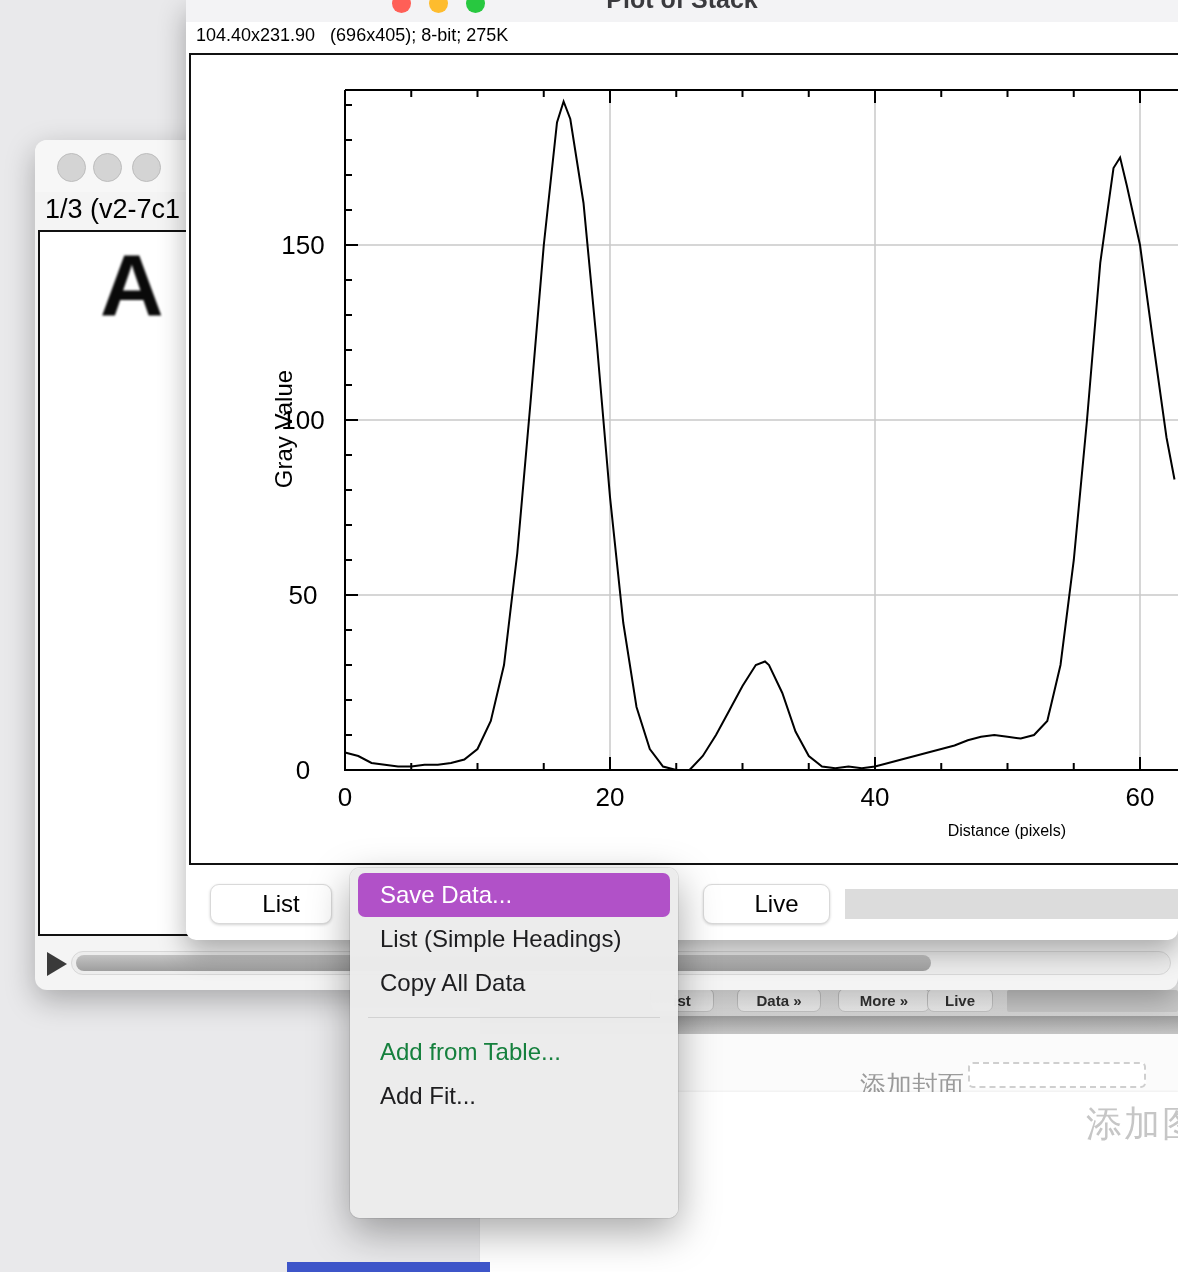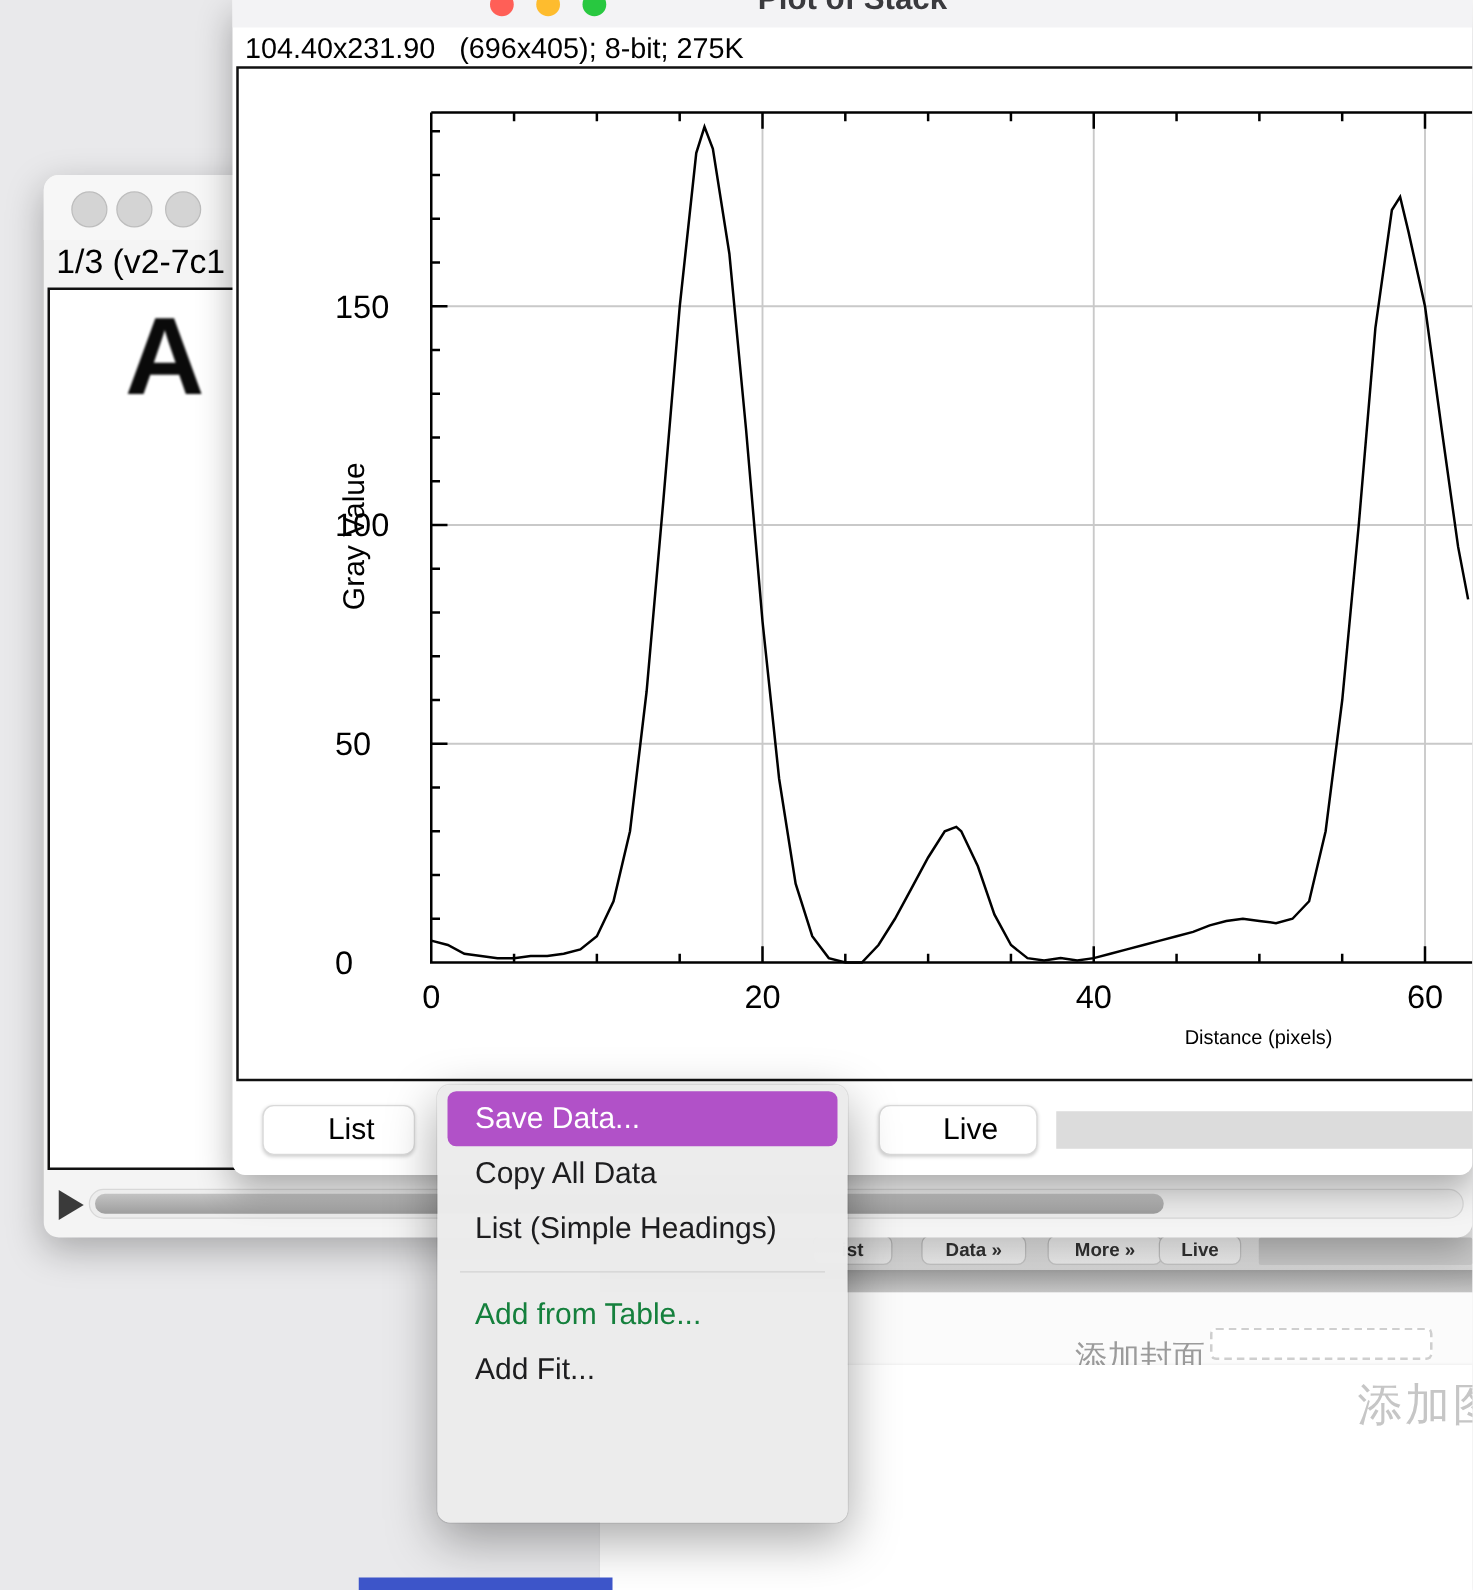--- a/index.html
+++ b/index.html
@@ -76,27 +76,27 @@
     background:#fff;border-radius:0 0 10px 10px;
     box-shadow:0 12px 28px rgba(0,0,0,.3);
     overflow:hidden;
   }
   .plot-titlebar{position:absolute;left:0;top:0;width:100%;height:22px;background:#f3f3f5;overflow:hidden;}
   .tl{position:absolute;top:-6px;width:19px;height:19px;border-radius:50%;}
   .plot-title{
     position:absolute;left:0;top:-15px;width:100%;text-align:center;
     font-size:25px;font-weight:bold;color:#3a3a3e;
   }
-  .info-line{position:absolute;left:10px;top:25px;font-size:23px;color:#000;white-space:pre;}
+  .info-line{position:absolute;left:10px;top:25px;font-size:18px;color:#000;white-space:pre;}
   .plot-frame-outer{
     position:absolute;left:3px;top:53px;width:1000px;height:812px;
     border:2px solid #111;box-sizing:border-box;background:#fff;
   }
   .plot-svg{position:absolute;left:0;top:0;width:992px;height:880px;}
-  .ylab{position:absolute;font-size:26px;color:#000;text-align:left;width:70px;}
+  .ylab{position:absolute;font-size:26px;color:#000;text-align:center;width:70px;}
   .xlab{position:absolute;font-size:26px;color:#000;text-align:center;width:70px;}
   .axis-y-title{
     position:absolute;left:28px;top:415px;font-size:24px;color:#000;
     transform:rotate(-90deg);transform-origin:center;white-space:nowrap;width:140px;text-align:center;
   }
   .axis-x-title{position:absolute;left:620px;top:822px;width:260px;text-align:right;font-size:16px;color:#000;white-space:nowrap;}
   .wbtn{
     position:absolute;top:884px;height:40px;border-radius:9px;background:#fff;
     border:1px solid #d9d9d9;box-shadow:0 1px 3px rgba(0,0,0,.18);
     font-size:24px;color:#000;display:flex;align-items:center;justify-content:center;box-sizing:border-box;padding-left:20px;
@@ -256,24 +256,24 @@
       <span>Live</span>
     </div>
   <div class="live-bar"></div>
 </div>
 
 <div class="abs ctx-menu">
   <div class="ctx-item highlight" style="background:#b151c8;">
       <span>Save Data...</span>
     </div>
   <div class="ctx-item">
+      <span>List (Simple Headings)</span>
+    </div>
+  <div class="ctx-item">
       <span>Copy All Data</span>
-    </div>
-  <div class="ctx-item">
-      <span>List (Simple Headings)</span>
     </div>
   <div class="ctx-sep"></div>
   <div class="ctx-item disabled">
       <span>Add from Table...</span>
     </div>
   <div class="ctx-item">
       <span>Add Fit...</span>
     </div>
 </div>
 

